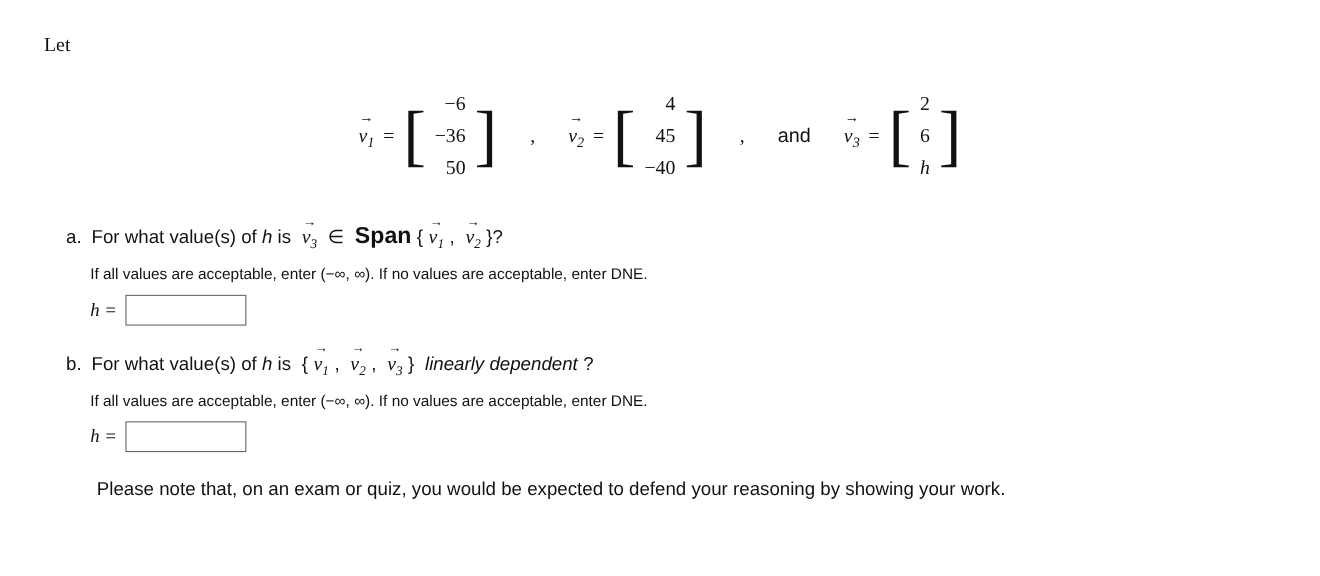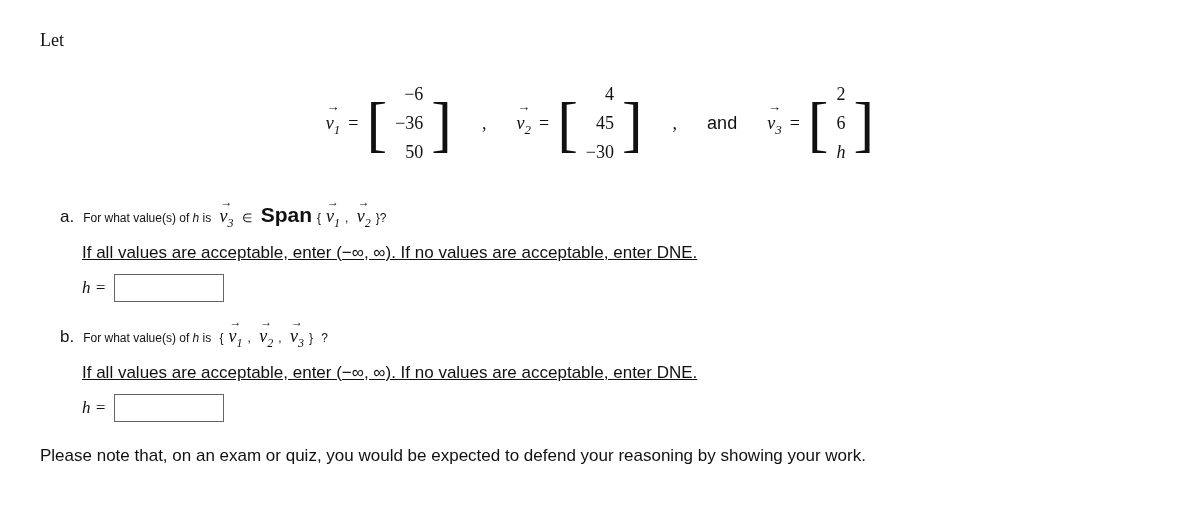--- a/index.html
+++ b/index.html
@@ -125,35 +125,34 @@
     }
 
     .q-label {
       font-family: Arial, sans-serif;
       font-size: 17px;
       margin-right: 4px;
     }
 
     .q-text {
       font-family: Arial, sans-serif;
-      font-size: 12px;
+      font-size: 17px;
     }
 
     .math-inline {
       font-family: "Times New Roman", Times, serif;
       font-style: italic;
     }
 
     .if-line {
       font-family: Arial, sans-serif;
-      font-size: 17px;
+      font-size: 14px;
       margin-left: 22px;
       margin-bottom: 8px;
       line-height: 1.6;
-      text-decoration: underline;
     }
 
     .h-equals-row {
       display: flex;
       align-items: center;
       gap: 8px;
       margin-left: 22px;
       margin-bottom: 4px;
     }
 
@@ -164,20 +163,21 @@
       outline: none;
       font-size: 16px;
       padding: 2px 4px;
     }
 
     .note-text {
       font-family: Arial, sans-serif;
       font-size: 17px;
       margin-top: 14px;
       line-height: 1.6;
+      margin-left: 48px;
     }
 
     .subscript {
       font-size: 13px;
       vertical-align: sub;
     }
   </style>
 </head>
 <body>
 
@@ -205,21 +205,21 @@
   <div class="vector-expr">
     <span class="vec-name" style="padding-top:4px;">
       <i>v</i><sub class="subscript">2</sub>
     </span>
     <span class="equals">=</span>
     <div class="matrix-wrap">
       <span class="bracket-left"></span>
       <div class="matrix-values">
         <span>4</span>
         <span>45</span>
-        <span>−30</span>
+        <span>−40</span>
       </div>
       <span class="bracket-right"></span>
     </div>
   </div>
   <span class="comma">,</span>
 
   <span class="and-label">and</span>
 
   <div class="vector-expr">
     <span class="vec-name" style="padding-top:4px;">
@@ -291,20 +291,21 @@
         <span style="position:absolute;top:-9px;left:50%;transform:translateX(-50%);font-size:12px;">→</span>
         <i>v</i><sub style="font-size:12px;">2</sub>
       </span>
       <span class="q-text">,&nbsp;</span>
 
       <span style="position:relative;display:inline-block;font-style:italic;">
         <span style="position:absolute;top:-9px;left:50%;transform:translateX(-50%);font-size:12px;">→</span>
         <i>v</i><sub style="font-size:12px;">3</sub>
       </span>
       <span class="q-text">}&nbsp;</span>
+      <span class="q-text" style="font-style:italic;">linearly dependent</span>
       <span class="q-text">?</span>
     </div>
     <div class="if-line">
       If all values are acceptable, enter (−∞, ∞). If no values are acceptable, enter DNE.
     </div>
     <div class="h-equals-row">
       <span class="math-inline" style="font-size:17px;"><i>h</i> =</span>
       <input class="h-input" type="text" style="">
     </div>
   </div>

